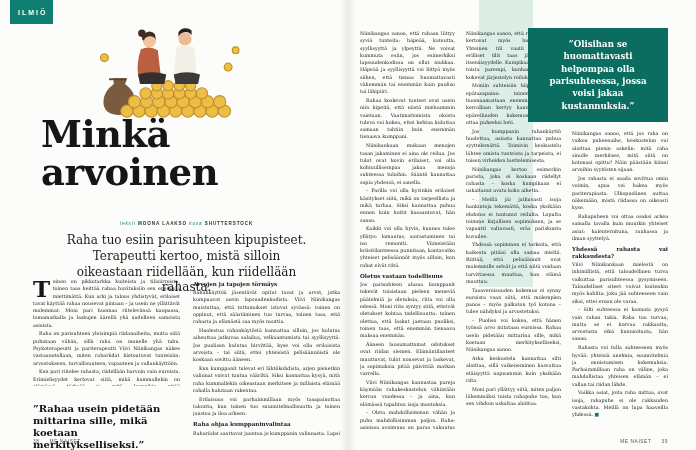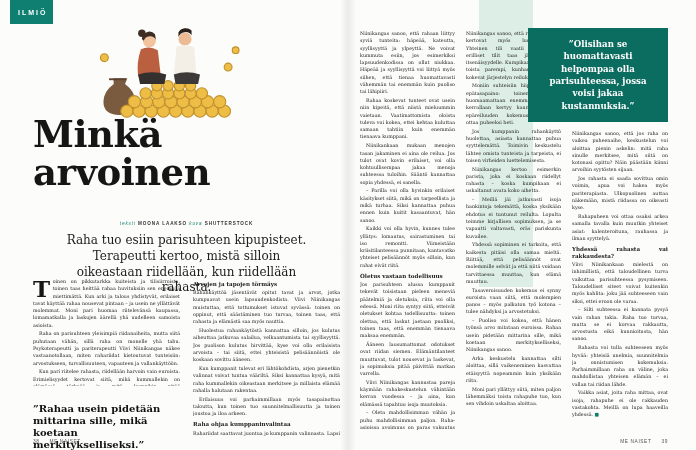--- a/index.html
+++ b/index.html
@@ -5,21 +5,21 @@
   html,body{margin:0;padding:0;background:#ffffff;}
   .spread{position:relative;width:696px;height:450px;background:#fcfcfa;overflow:hidden;
           font-family:"DejaVu Serif","Liberation Serif",serif;color:#1d1d1d;}
   .gutter{position:absolute;left:340px;top:0;width:16px;height:450px;
           background:linear-gradient(90deg,rgba(0,0,0,0) 0%,rgba(0,0,0,0.07) 50%,rgba(0,0,0,0) 100%);}
   .mint-band{position:absolute;left:479px;top:0;width:54px;height:287px;background:#ddeee6;}
   .section-tag{position:absolute;left:10px;top:0;background:#0f7f72;color:#fff;
                font-family:"Liberation Sans","DejaVu Sans",sans-serif;font-weight:bold;
                font-size:7px;letter-spacing:2px;padding:9px 6px 8px 8px;}
   .illustration{position:absolute;left:95px;top:18px;width:150px;height:100px;}
-  .headline{position:absolute;left:33px;top:116px;width:300px;font-weight:bold;
+  .headline{position:absolute;left:41px;top:116px;width:300px;font-weight:bold;
             font-size:37px;line-height:1.02;letter-spacing:-0.5px;color:#161616;}
   .byline{position:absolute;left:33px;top:221px;width:307px;text-align:center;
           font-family:"Liberation Sans","DejaVu Sans",sans-serif;font-size:4.6px;
           letter-spacing:0.9px;color:#333;}
   .byline .by-label{color:#0f7f72;font-style:italic;text-transform:lowercase;}
   .byline .by-name{font-weight:bold;text-transform:uppercase;}
   .lead{position:absolute;left:60px;top:233px;width:253px;text-align:center;
         font-size:12px;line-height:1.32;color:#1d1d1d;}
   .body-col{position:absolute;font-size:4.8px;line-height:1.52;text-align:justify;overflow:hidden;}
   .para{margin:0 0 1.5px;text-indent:6px;}

